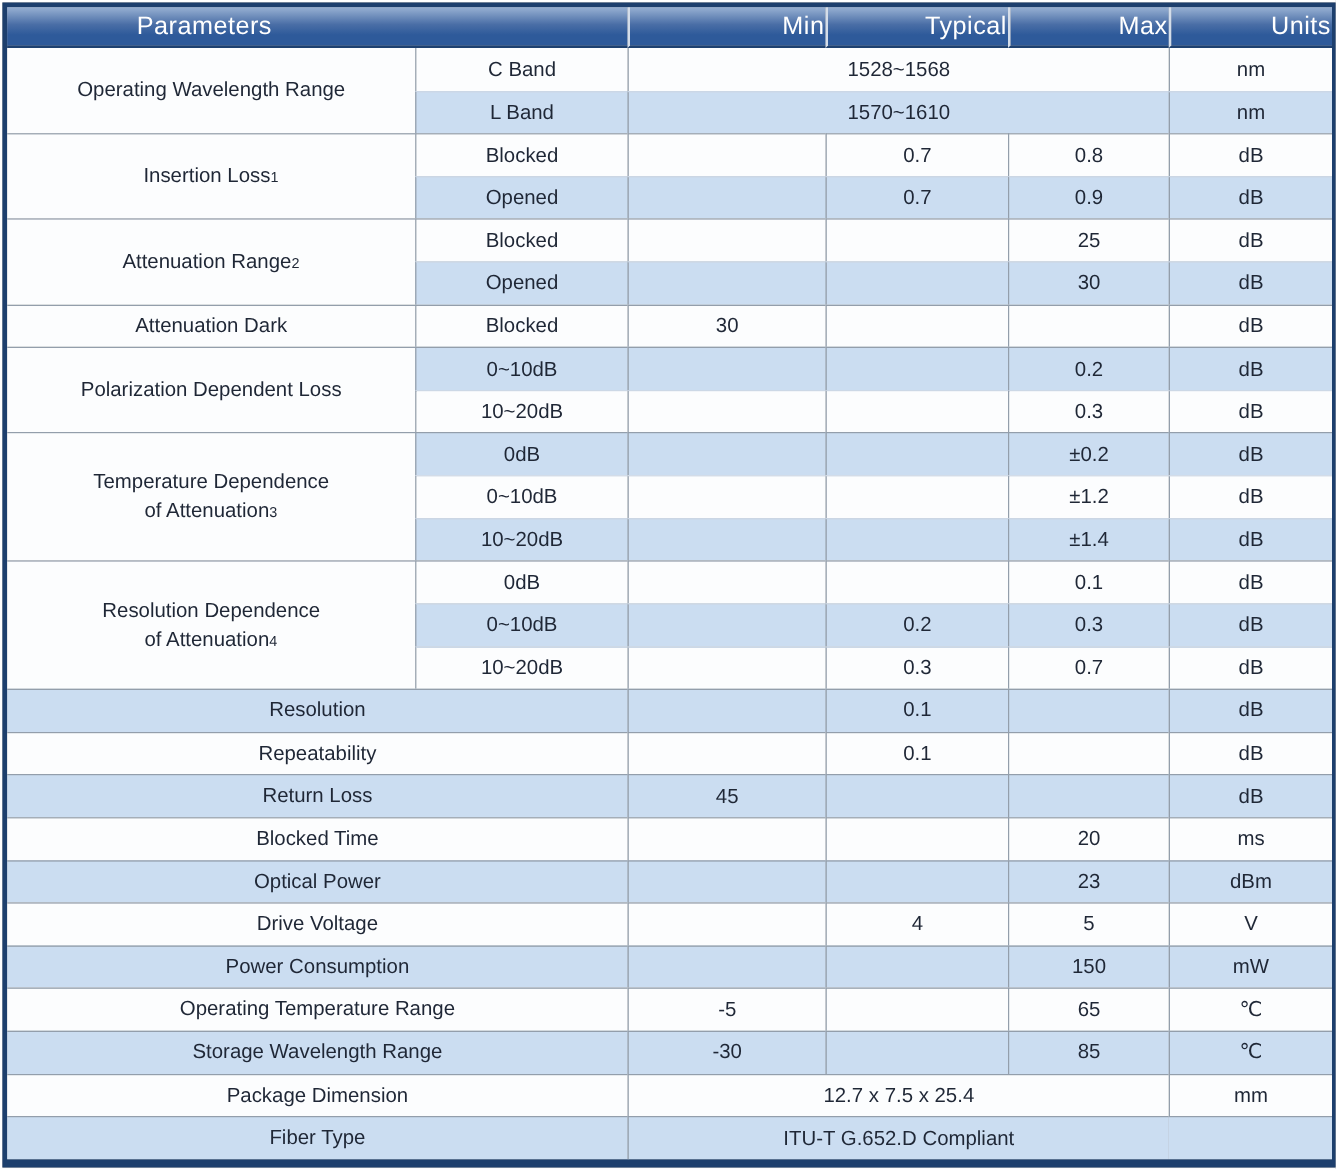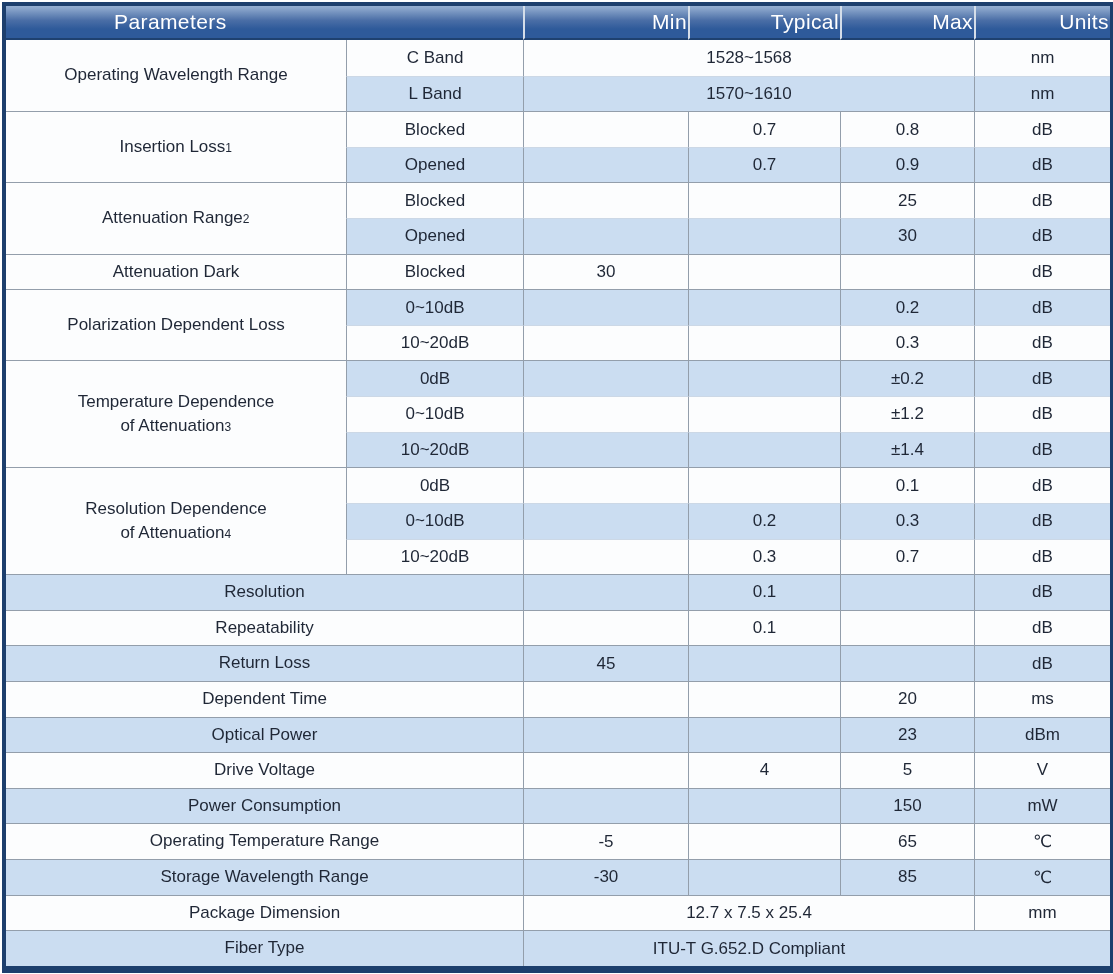--- a/index.html
+++ b/index.html
@@ -209,21 +209,21 @@
           <td class="param" rowspan="1" colspan="2">
             <div>Return Loss</div>
           </td>
           <td class="val">45</td>
           <td class="val"></td>
           <td class="val"></td>
           <td class="units">dB</td>
         </tr>
         <tr class="shade-white row-start">
           <td class="param" rowspan="1" colspan="2">
-            <div>Dependent Time</div>
+            <div>Blocked Time</div>
           </td>
           <td class="val"></td>
           <td class="val"></td>
           <td class="val">20</td>
           <td class="units">ms</td>
         </tr>
         <tr class="shade-blue row-start">
           <td class="param" rowspan="1" colspan="2">
             <div>Optical Power</div>
           </td>

